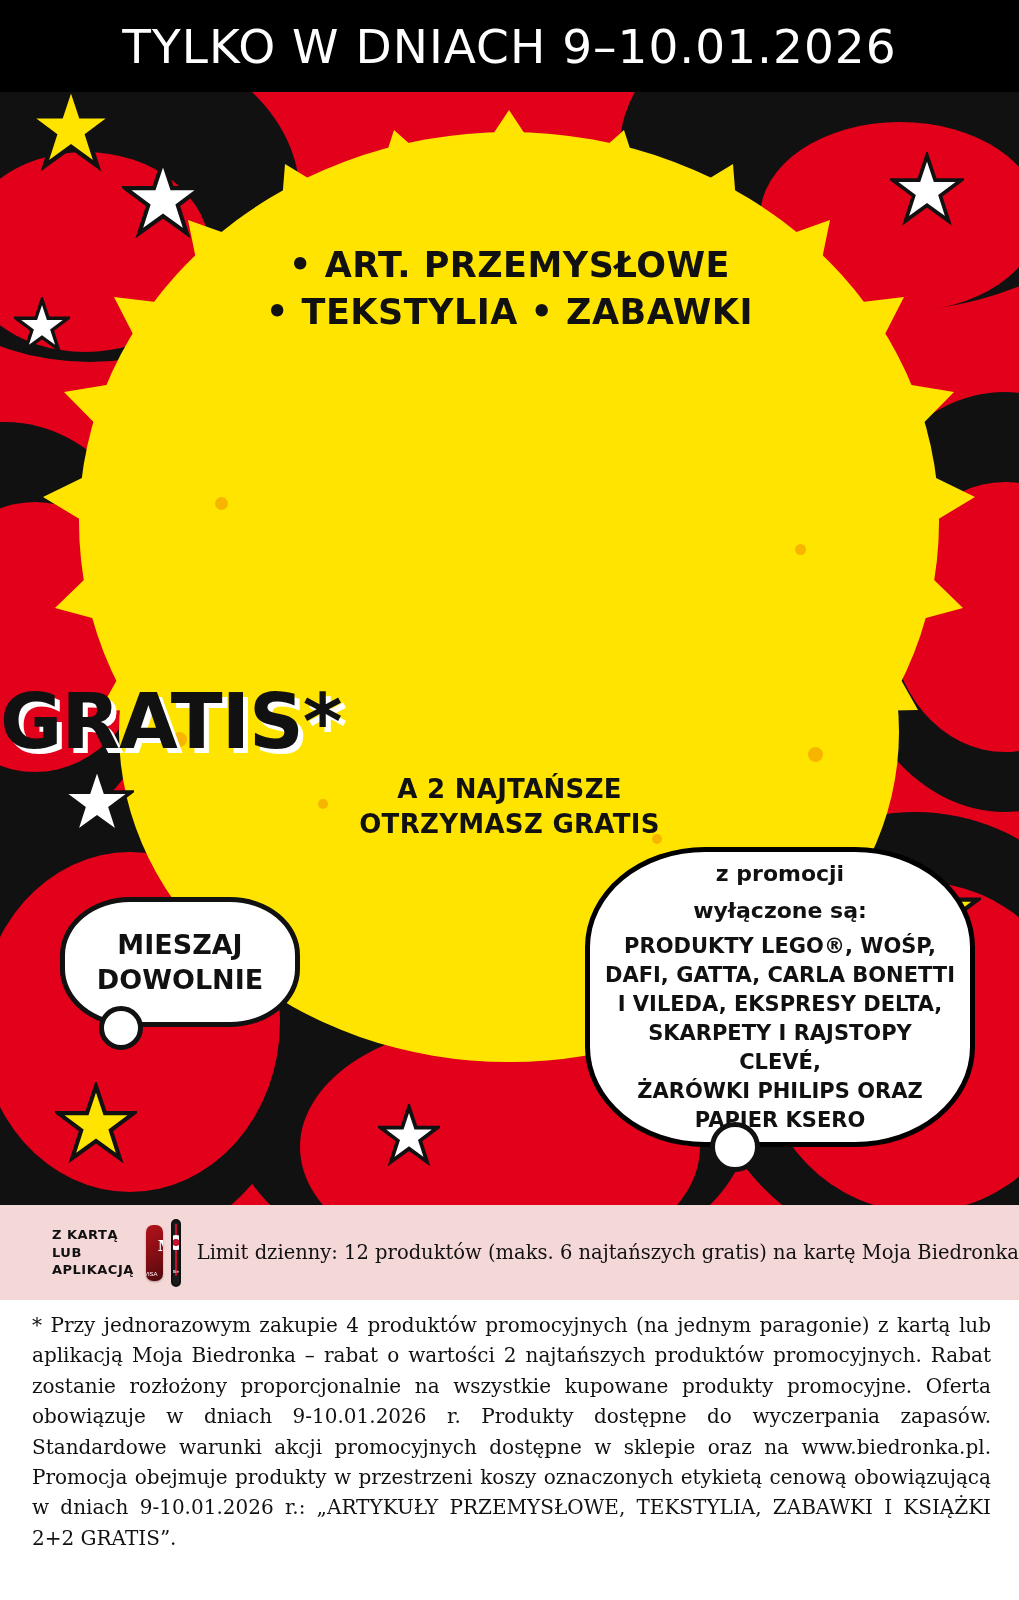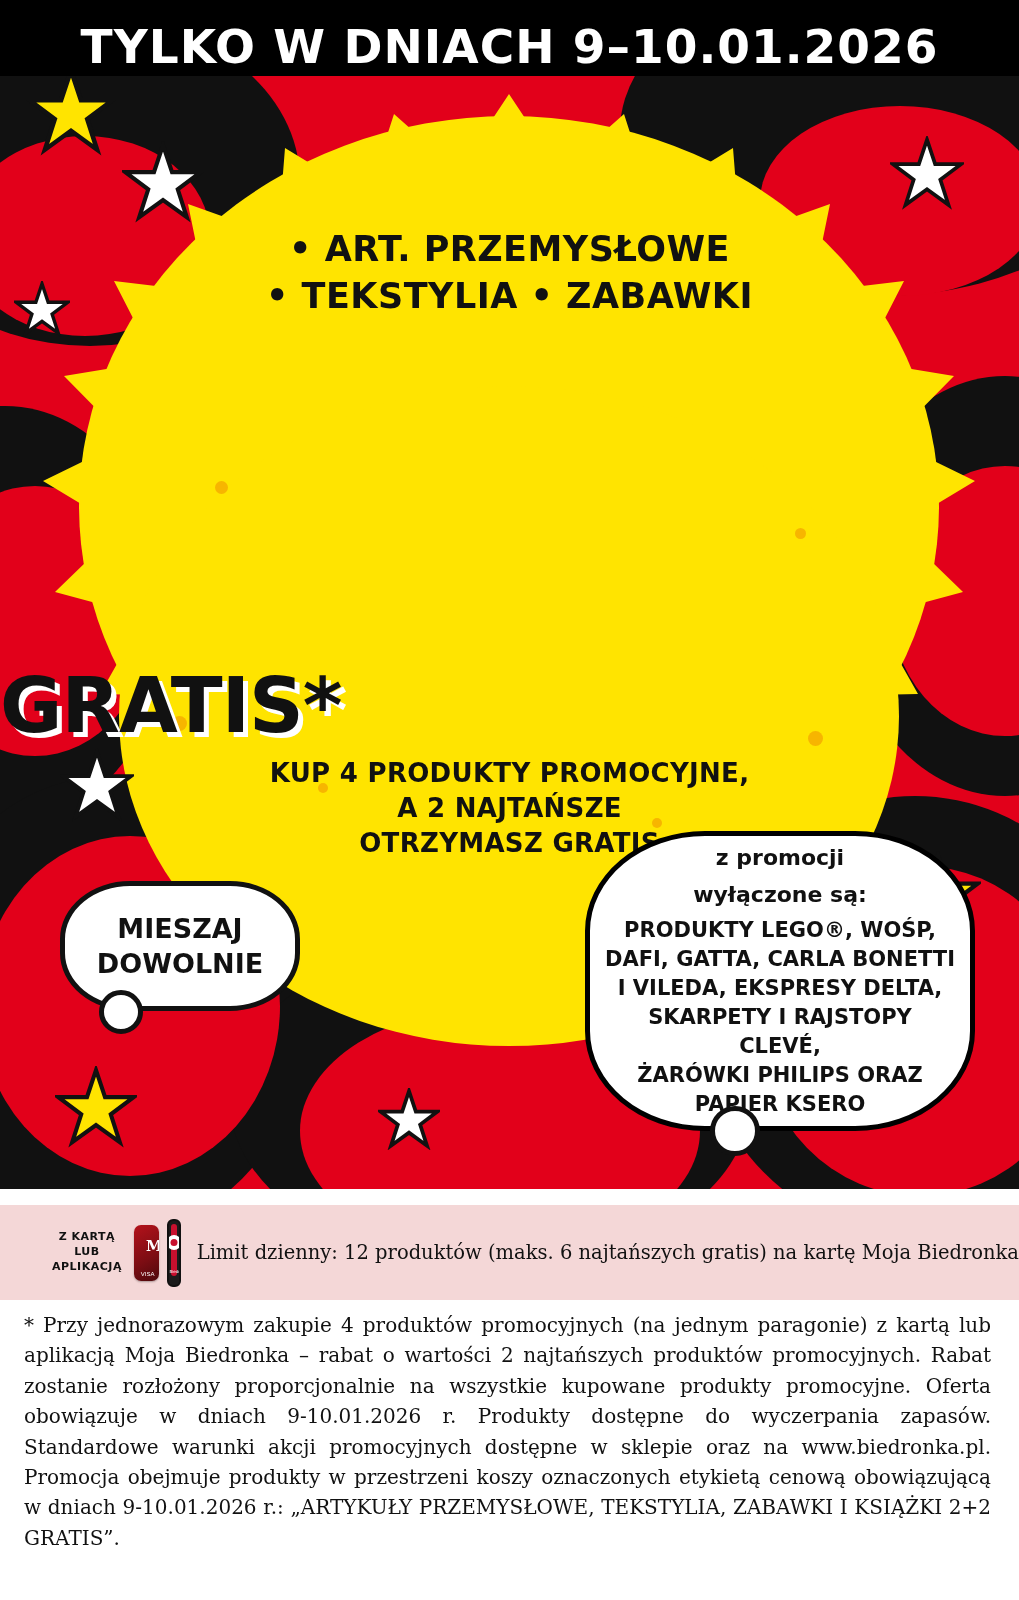--- a/index.html
+++ b/index.html
@@ -26,30 +26,30 @@
     height: 92px;
     background: #000000;
     color: #ffffff;
     display: flex;
     align-items: center;
     justify-content: center;
     letter-spacing: 0.5px;
   }
   .date-bar .date-text {
     font-size: 47px;
-    font-weight: bold;
+    font-weight: normal;
     white-space: nowrap;
     font-family: "DejaVu Sans", sans-serif;
     letter-spacing: 1px;
   }
 
   
   .poster {
     position: absolute;
-    left: 0; top: 76px;
+    left: 0; top: 92px;
     width: 1019px;
     height: 1113px;
     background: #e2001a;
     overflow: hidden;
   }
   
   .blob {
     position: absolute;
     background: #111111;
     border-radius: 50%;
@@ -196,25 +196,24 @@
     position: absolute;
     left: 0; top: 1205px;
     width: 1019px;
     height: 95px;
     background: #f4d7d7;
     display: flex;
     align-items: center;
   }
   .withcard-label {
     font-family: "DejaVu Sans", sans-serif;
-    font-size: 11px;
+    font-size: 13px;
     font-weight: bold;
     color: #111111;
     line-height: 1.35;
-    text-align: center;
     margin-left: 52px;
     letter-spacing: 0.5px;
   }
   .card-img {
     width: 88px;
     height: 56px;
     margin-left: 12px;
     border-radius: 7px;
     background: linear-gradient(150deg, #b4121b 0%, #7c0d13 60%, #4d080c 100%);
     position: relative;
@@ -288,21 +287,21 @@
   }
 
   
   .footnote {
     position: absolute;
     left: 0; top: 1300px;
     width: 1019px;
     height: 300px;
     background: #ffffff;
     box-sizing: border-box;
-    padding: 10px 28px 0 24px;
+    padding: 10px 28px 0 32px;
     font-family: "DejaVu Serif", serif;
     font-size: 20px;
     line-height: 1.52;
     color: #111111;
     text-align: justify;
   }
   .footnote p { margin: 0; }
 </style>
 </head>
 <body>
@@ -393,21 +392,20 @@
     </div>
 
     <div class="cats">
       <div>• ART. PRZEMYSŁOWE</div>
       <div>• TEKSTYLIA • ZABAWKI</div>
     </div>
 
     <div class="gratis">GRATIS*</div>
 
     <div class="sub">
-      <div>KUP 4 PRODUKTY PROMOCYJNE,</div>
       <div>A 2 NAJTAŃSZE</div>
       <div>OTRZYMASZ GRATIS</div>
     </div>
 
     <div class="bubble bubble-left">
       <div>
         <div>MIESZAJ</div>
         <div>DOWOLNIE</div>
       </div>
     </div>

